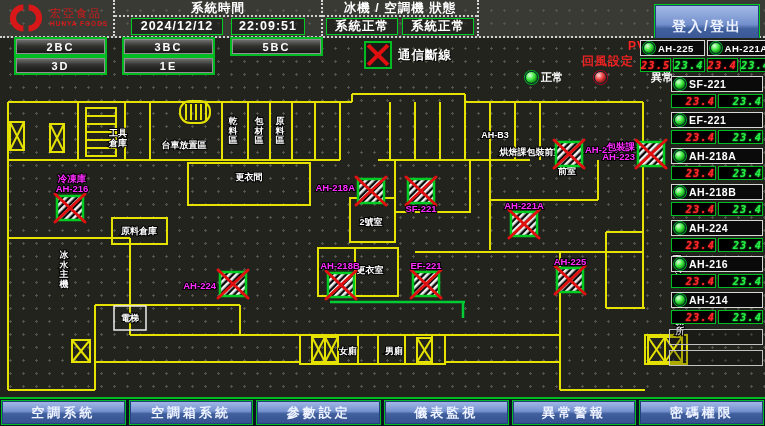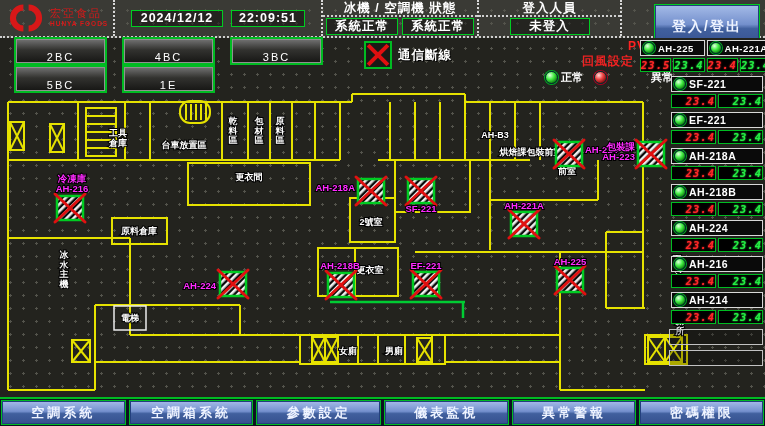--- a/index.html
+++ b/index.html
@@ -42,38 +42,38 @@
   .rlabel{fill:#ffffff;font:bold 9px "Liberation Sans",sans-serif;paint-order:stroke;stroke:#000;stroke-width:2px;}
   .mlabel{fill:#ff2bff;font:bold 9.5px "Liberation Sans",sans-serif;paint-order:stroke;stroke:#000;stroke-width:2px;}
   .ahu-box{stroke:#00cc22;stroke-width:2.5;}
   .xline{stroke:#e01010;stroke-width:3;stroke-linecap:round;fill:none;}
 
   
   .floor-grid{position:absolute;left:6px;top:1px;display:grid;
     grid-template-columns:repeat(3,99px);gap:4px 9px;}
   .floor-btn{font-family:inherit;height:15px;background:linear-gradient(#6e6e6e,#32322f 45%,#181816);
     border:1px solid #909090;outline:2px solid #00bb22;outline-offset:0px;
-    color:#fff;font-size:11px;font-weight:normal;letter-spacing:2px;line-height:12px;
-    padding:11px;cursor:pointer;margin-left:10px;}
+    color:#fff;font-size:11px;font-weight:bold;letter-spacing:2px;line-height:12px;
+    padding:0;cursor:pointer;margin-left:10px;}
 
   
   .comm-legend{position:absolute;left:336px;top:3px;display:flex;align-items:center;gap:6px;margin-left:28px;}
   .comm-x{position:relative;width:24px;height:24px;border:2px solid #00bb22;background:#1a1a16;display:inline-block;}
   .comm-x::before,.comm-x::after{content:"";position:absolute;left:-2px;top:10px;width:28px;height:4px;background:#e01010;}
   .comm-x::before{transform:rotate(45deg);}
   .comm-x::after{transform:rotate(-45deg);}
   .comm-text{color:#fff;font-weight:bold;font-size:12.5px;letter-spacing:1px;text-shadow:1px 1px 0 #000;}
 
   .pvsv{position:absolute;left:592px;top:1px;font-weight:bold;font-size:12px;letter-spacing:1px;margin-left:36px;}
   .pv-t{color:#ff2222;margin-right:14px;}
   .sv-t{color:#22dd44;}
   .setpoint{position:absolute;left:582px;top:15px;color:#ee2222;font-weight:bold;font-size:12px;letter-spacing:1px;}
   .stat-legend{position:absolute;top:32px;display:flex;align-items:center;gap:3px;
     color:#fff;font-weight:bold;font-size:11px;}
-  .leg-normal{left:525px;margin-left:20px;}
+  .leg-normal{left:525px;}
   .leg-abnormal{left:594px;gap:44px;}
 
   .led{display:inline-block;width:11px;height:11px;border-radius:50%;flex:0 0 auto;
     background:radial-gradient(circle at 35% 30%,#e2ffe2,#44ee44 40%,#0d7a0d 78%,#063f06);
     border:1px solid #033;box-shadow:0 0 0 1px #00aa22;}
   .led.red{background:radial-gradient(circle at 35% 30%,#ffd8d8,#ee4444 40%,#7a0d0d 78%,#3f0606);
     box-shadow:0 0 0 1px #aa0022;}
 
   
   .right-panel{position:absolute;left:640px;top:2px;width:123px;}
@@ -112,40 +112,35 @@
         <path d="M20 5 a12 12 0 1 0 0 24" stroke="#d81818" stroke-width="7" fill="none"></path>
         <path d="M26 5 a12 12 0 1 1 0 24" stroke="#d81818" stroke-width="7" fill="none"></path>
       </svg>
       <div class="logo-text">
         <span class="brand">宏亞食品</span>
         <span class="brand-en">HUNYA FOODS</span>
       </div>
     </div>
 
     <div class="tb-section tb-sec-time">
+      <div class="tb-head">系統時間</div>
       <div class="tb-vals">
         <span class="gbox" style="width:82px">2024/12/12</span>
         <span class="gbox" style="width:64px">22:09:51</span>
       </div>
     </div>
 
     <div class="tb-section tb-sec-status">
       <div class="tb-head">冰機 / 空調機 狀態</div>
       <div class="tb-vals" style="gap:4px">
         <span class="gbox" style="width:62px">系統正常</span>
         <span class="gbox" style="width:62px">系統正常</span>
       </div>
     </div>
 
-    <div class="tb-section tb-sec-login">
-      <div class="tb-head">登入人員</div>
-      <div class="tb-vals">
-        <span class="gbox" style="width:70px">未登入</span>
-      </div>
-    </div>
 
     <div class="tb-btnarea">
       <button class="blue-btn login-btn">登入/登出</button>
     </div>
   </header>
 
   <div class="workspace dots">
 
     <svg class="floor-plan" width="765" height="359" viewBox="0 38 765 359">
       <defs>
@@ -351,23 +346,23 @@
             <line x1="636" y1="140" x2="666" y2="168" class="xline"></line>
             <line x1="666" y1="140" x2="636" y2="168" class="xline"></line>
             <text x="635" y="150" class="mlabel" text-anchor="end">包裝課</text>
             <text x="635" y="159.5" class="mlabel" text-anchor="end">AH-223</text>
           </g>
         </g>
     </svg>
 
     <div class="floor-grid">
         <button class="floor-btn">2BC</button>
-        <button class="floor-btn">4BC</button>
         <button class="floor-btn">3BC</button>
         <button class="floor-btn">5BC</button>
+        <button class="floor-btn">3D</button>
         <button class="floor-btn">1E</button>
       </div>
 
     <div class="comm-legend">
       <span class="comm-x"></span>
       <span class="comm-text">通信斷線</span>
     </div>
 
     <div class="pvsv">
       <span class="pv-t">PV</span><span class="sv-t">SV</span>

